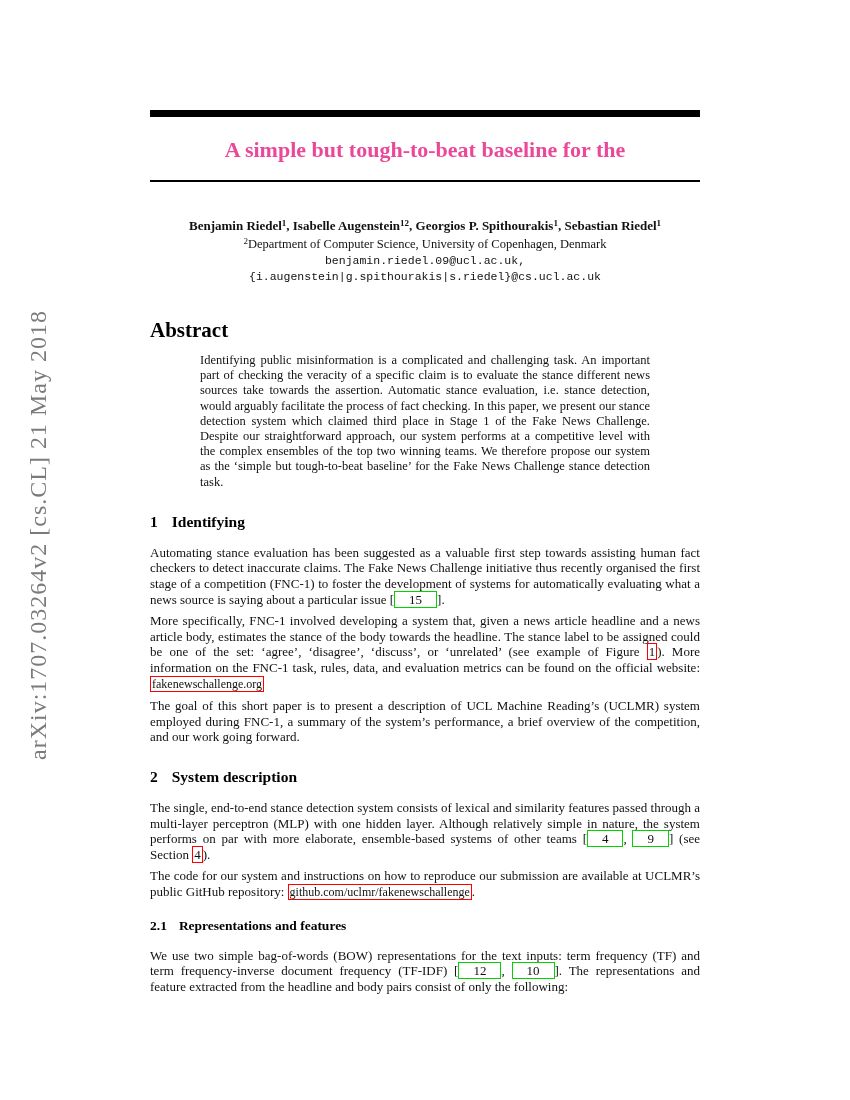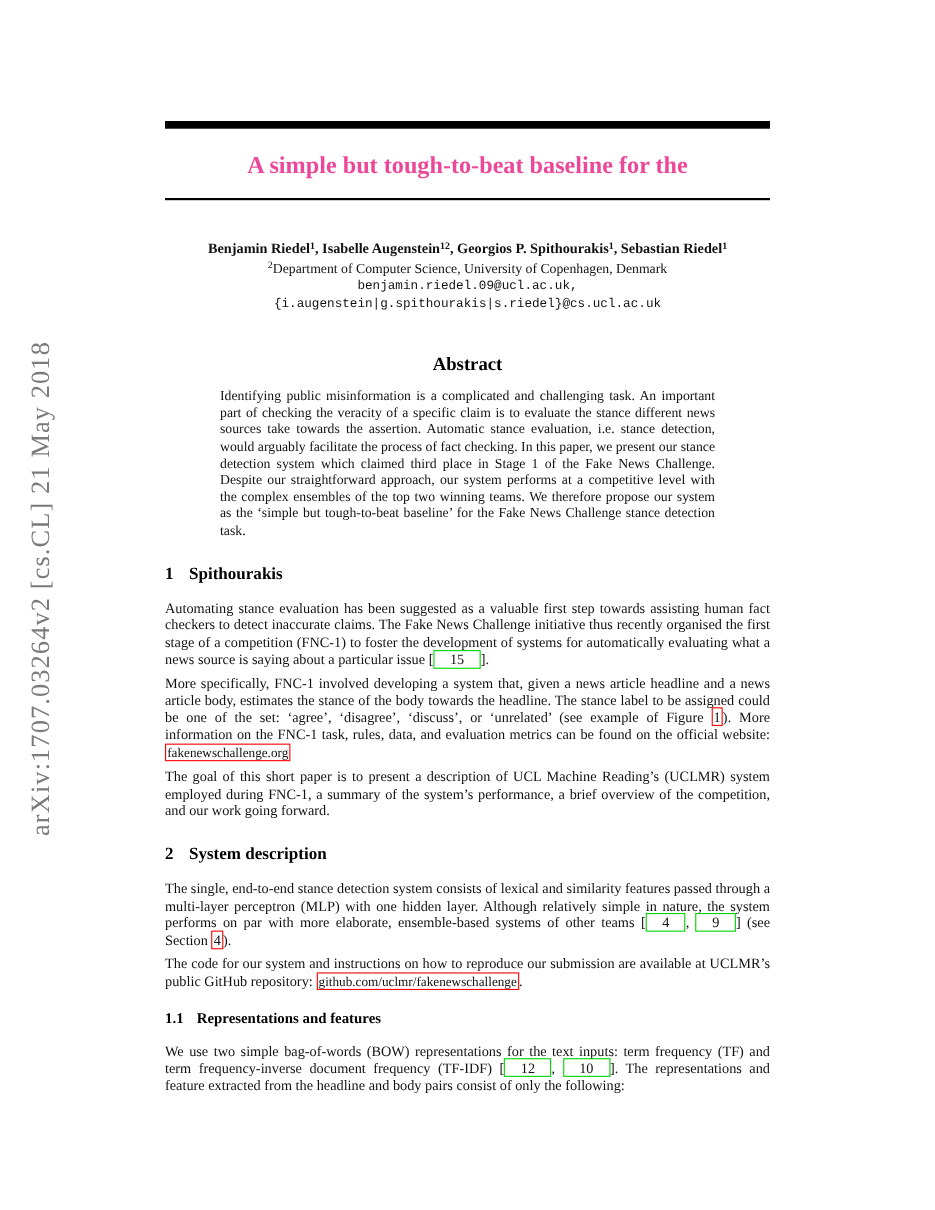--- a/index.html
+++ b/index.html
@@ -53,23 +53,22 @@
   .author-names{font-weight:bold;}
   .affil{font-size:12.5px;}
   .email-line{
     font-family:"Liberation Mono", monospace;
     font-size:11.5px;
     line-height:16px;
     text-align:center;
   }
   .abstract-heading{
     margin-top:36px;
-    text-align:center;
     font-weight:bold;
-    font-size:17px;
+    font-size:21px;
     line-height:19px;
     color:#000;
   }
   .abstract-body{
     margin:13px auto 0 auto;
     width:450px;
     font-size:12.5px;
     line-height:15.2px;
     text-align:justify;
   }
@@ -135,31 +134,31 @@
       <div class="author-names"><span>Benjamin Riedel</span><span class="sup">1</span><span>, Isabelle Augenstein</span><span class="sup">12</span><span>, Georgios P. Spithourakis</span><span class="sup">1</span><span>, Sebastian Riedel</span><span class="sup">1</span></div>
       <div class="affil"><span class="sup">2</span><span>Department of Computer Science, University of Copenhagen, Denmark</span></div>
       <div class="email-line">benjamin.riedel.09@ucl.ac.uk,</div>
       <div class="email-line">{i.augenstein|g.spithourakis|s.riedel}@cs.ucl.ac.uk</div>
     </div>
 
     <div class="abstract-heading">Abstract</div>
     <div class="abstract-body">Identifying public misinformation is a complicated and challenging task. An important part of checking the veracity of a specific claim is to evaluate the stance different news sources take towards the assertion. Automatic stance evaluation, i.e. stance detection, would arguably facilitate the process of fact checking. In this paper, we present our stance detection system which claimed third place in Stage 1 of the Fake News Challenge. Despite our straightforward approach, our system performs at a competitive level with the complex ensembles of the top two winning teams. We therefore propose our system as the ‘simple but tough-to-beat baseline’ for the Fake News Challenge stance detection task.</div>
 
     <div class="sec-heading">
-      <span class="sec-num">1</span><span>Spithourakis</span>
+      <span class="sec-num">1</span><span>Identifying</span>
     </div>
     <div class="para"><span>Automating stance evaluation has been suggested as a valuable first step towards assisting human fact checkers to detect inaccurate claims. The Fake News Challenge initiative thus recently organised the first stage of a competition (FNC-1) to foster the development of systems for automatically evaluating what a news source is saying about a particular issue [</span><span class="boxg">15</span><span>].</span></div>
     <div class="para"><span>More specifically, FNC-1 involved developing a system that, given a news article headline and a news article body, estimates the stance of the body towards the headline. The stance label to be assigned could be one of the set: ‘agree’, ‘disagree’, ‘discuss’, or ‘unrelated’ (see example of Figure </span><span class="boxr">1</span><span>). More information on the FNC-1 task, rules, data, and evaluation metrics can be found on the official website: </span><span class="boxr mono">fakenewschallenge.org</span></div>
     <div class="para"><span>The goal of this short paper is to present a description of UCL Machine Reading’s (UCLMR) system employed during FNC-1, a summary of the system’s performance, a brief overview of the competition, and our work going forward.</span></div>
 
     <div class="sec-heading">
       <span class="sec-num">2</span><span>System description</span>
     </div>
     <div class="para"><span>The single, end-to-end stance detection system consists of lexical and similarity features passed through a multi-layer perceptron (MLP) with one hidden layer. Although relatively simple in nature, the system performs on par with more elaborate, ensemble-based systems of other teams [</span><span class="boxg">4</span><span>, </span><span class="boxg">9</span><span>] (see Section </span><span class="boxr">4</span><span>).</span></div>
     <div class="para"><span>The code for our system and instructions on how to reproduce our submission are available at UCLMR’s public GitHub repository: </span><span class="boxr mono">github.com/uclmr/fakenewschallenge</span><span>.</span></div>
 
     <div class="subsec-heading">
-      <span class="sec-num">1.1</span><span>Representations and features</span>
+      <span class="sec-num">2.1</span><span>Representations and features</span>
     </div>
     <div class="para"><span>We use two simple bag-of-words (BOW) representations for the text inputs: term frequency (TF) and term frequency-inverse document frequency (TF-IDF) [</span><span class="boxg">12</span><span>, </span><span class="boxg">10</span><span>]. The representations and feature extracted from the headline and body pairs consist of only the following:</span></div>
 
   </div>
 </div>
 
 </body></html>

